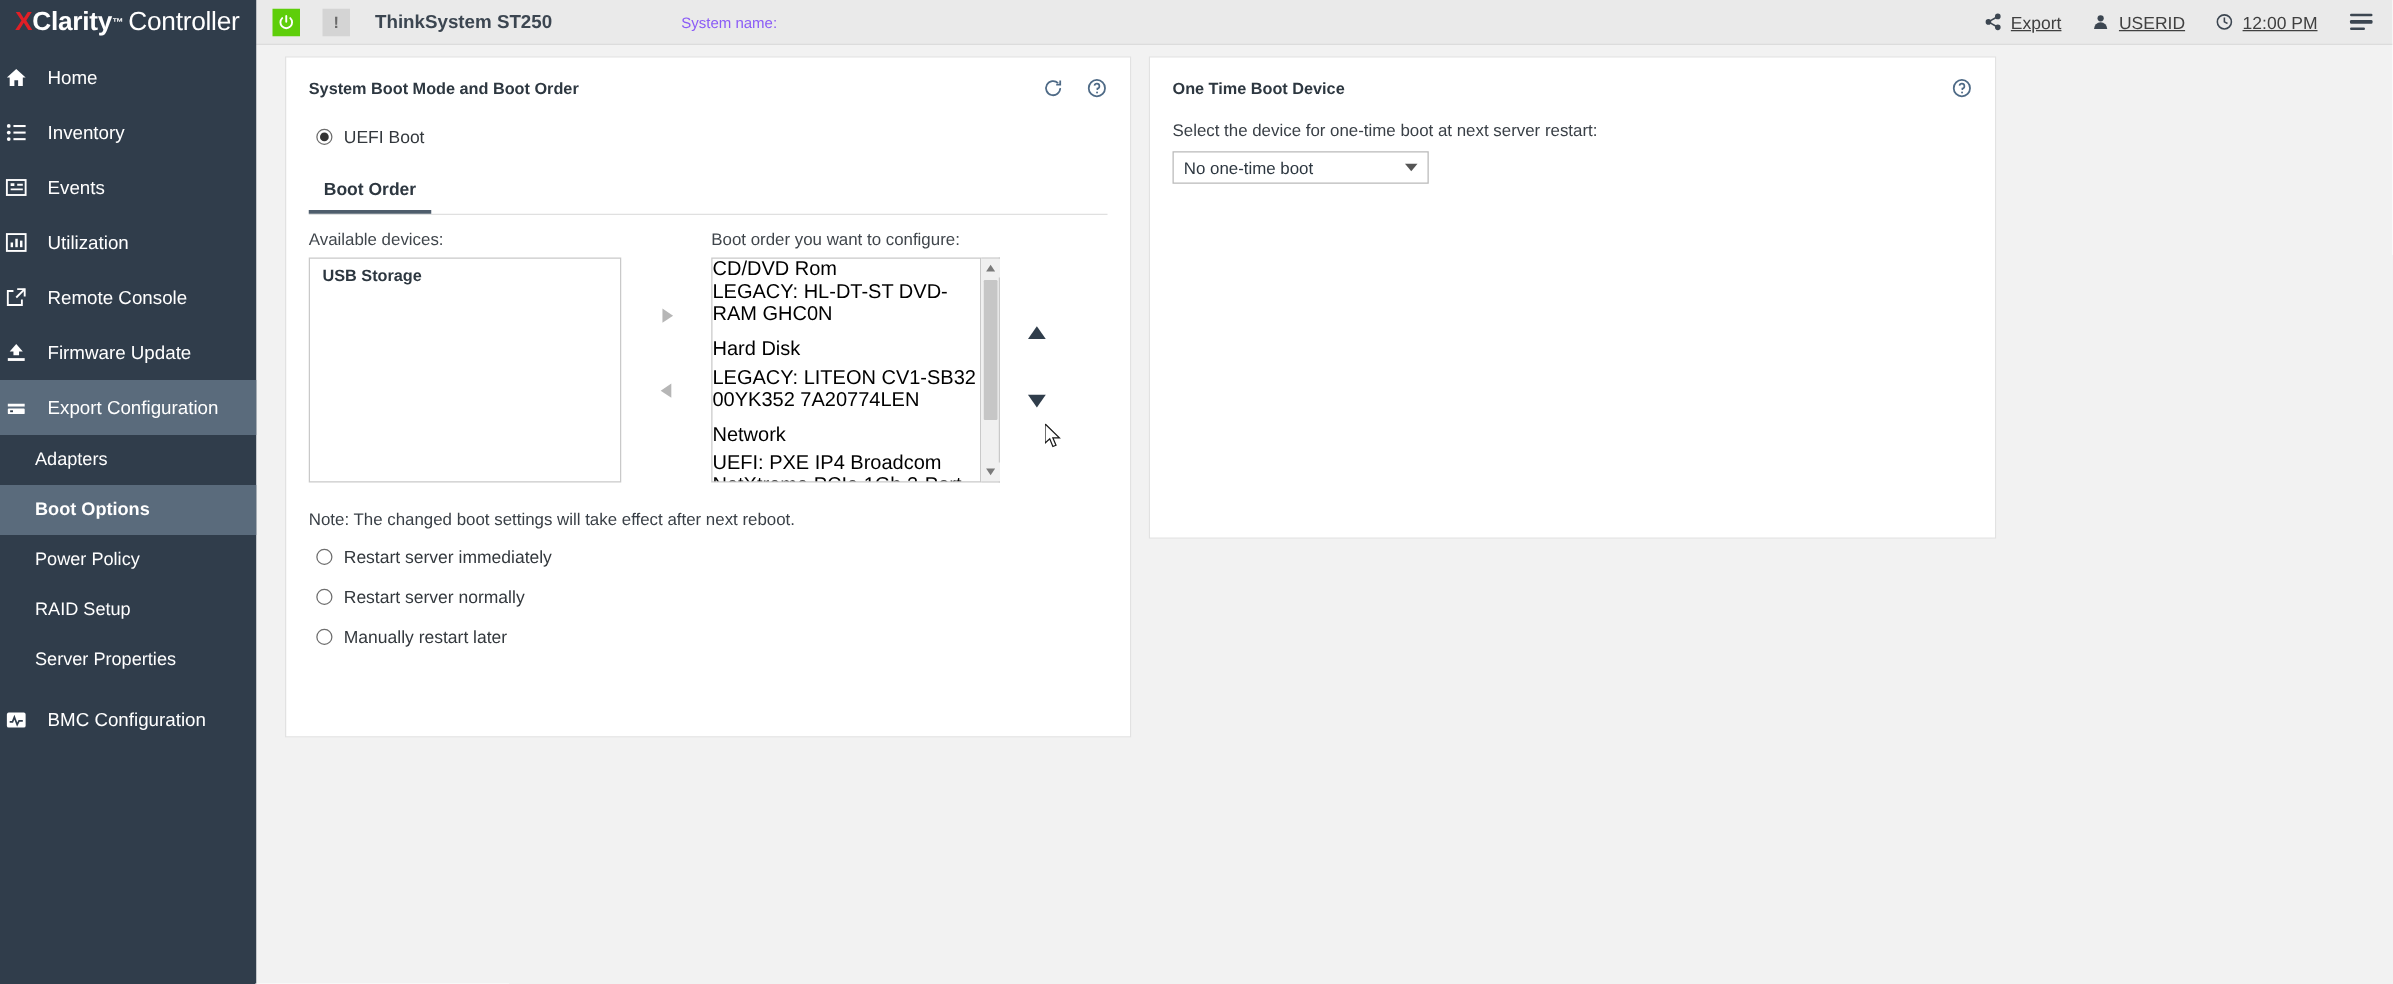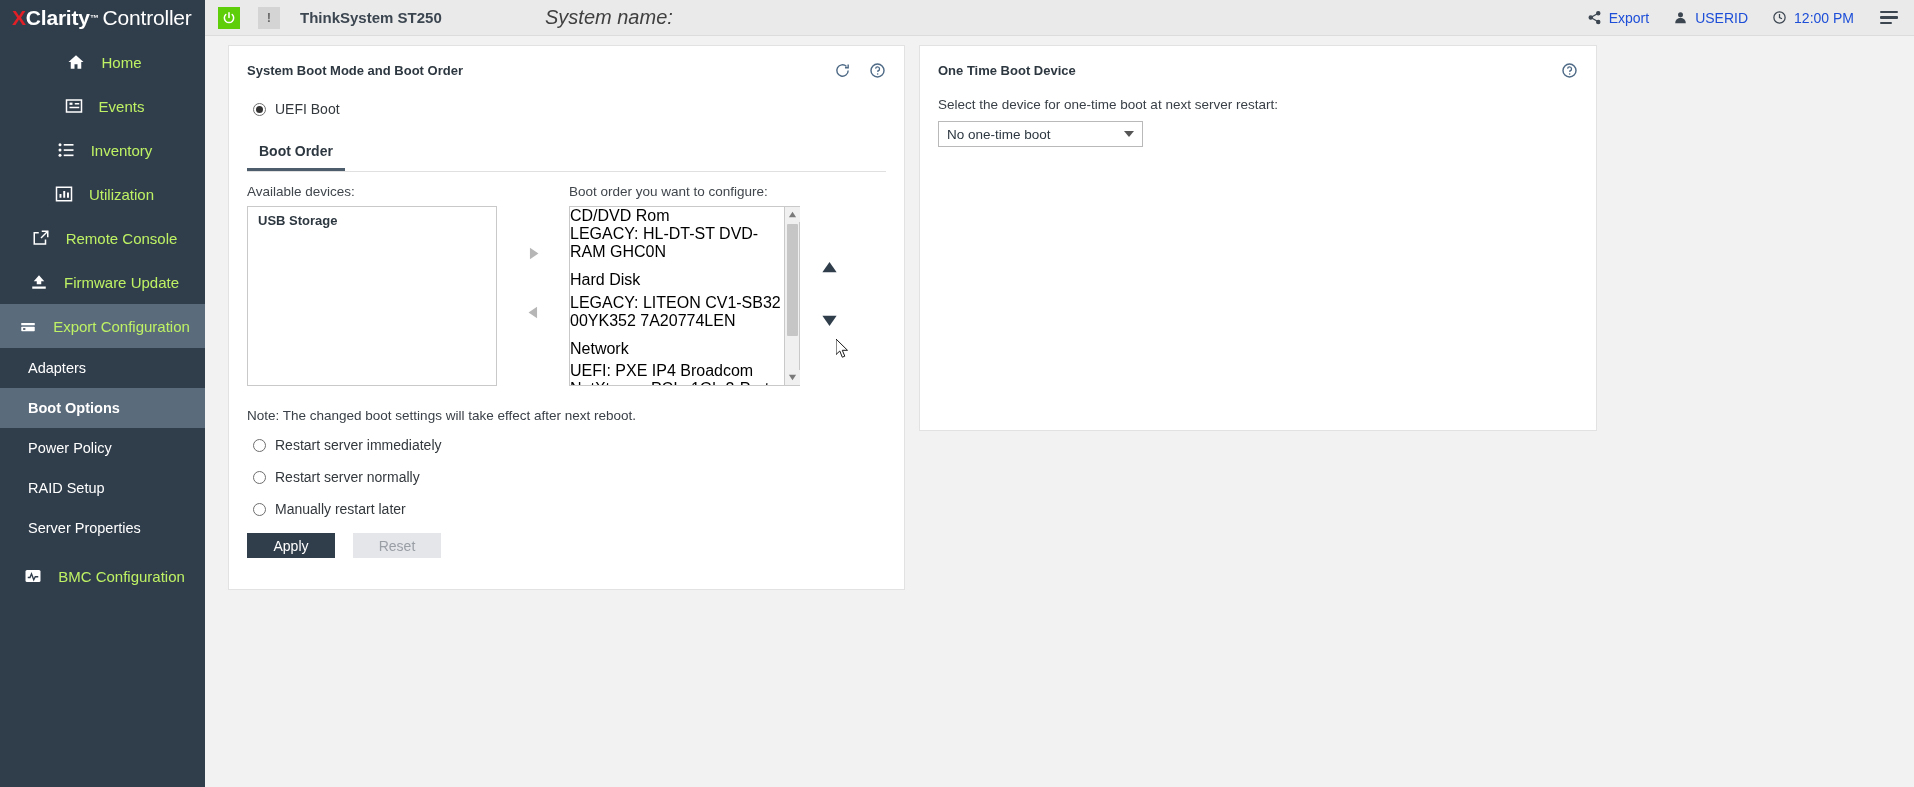--- a/index.html
+++ b/index.html
@@ -33,24 +33,23 @@
   .brand .clarity { color: #ffffff; font-weight: bold; }
   .brand .tm { font-size: 9px; vertical-align: top; color: #ffffff; }
   .brand .ctrl { color: #ffffff; font-weight: normal; margin-left: 4px; }
 
   .nav { margin-top: 4px; }
   .nav-item {
     height: 44px;
     display: flex; align-items: center;
     padding-left: 2px;
     font-size: 15px;
-    color: #bef264;
+    color: #ffffff;
     cursor: pointer;
     user-select: none;
-    justify-content: center;
   }
   .nav-item .ico {
     width: 22px; height: 22px; margin-right: 14px;
     display: inline-flex; align-items: center; justify-content: center;
     flex: 0 0 22px;
   }
   .nav-item .ico svg { display: block; }
   .nav-item.active { background: #5a6b7c; }
   .sub-item {
     height: 40px;
@@ -85,30 +84,30 @@
     display: flex; align-items: center; justify-content: center;
     color: #6a6a6a; font-weight: bold; font-size: 13px;
     cursor: pointer;
   }
   .sysmodel {
     margin-left: 20px;
     font-size: 15px; font-weight: bold; color: #3c4651;
   }
   .sysname {
     position: absolute; left: 340px;
-    font-size: 20px; color: #404040; font-style: italic;
+    font-size: 12px; color: #8b5cf6;
   }
   .top-right {
     margin-left: auto; display: flex; align-items: center;
     padding-right: 16px; gap: 0px;
   }
   .tr-item {
     display: flex; align-items: center;
-    font-size: 14px; color: #1d4ed8;
-    margin-left: 24px; cursor: pointer;
+    font-size: 14px; color: #404040;
+    margin-left: 24px; cursor: pointer; text-decoration: underline;
   }
   .tr-item .ico { margin-right: 7px; display: flex; }
   .hamburger { margin-left: 26px; cursor: pointer; display:flex; flex-direction:column; gap:3px;}
   .hamburger span { display:block; height:2.5px; background:#3c4651; border-radius:1px;}
   .hamburger span:nth-child(1){width:18px;}
   .hamburger span:nth-child(2){width:18px;}
   .hamburger span:nth-child(3){width:12px;}
 
   .content { position: relative; height: 751px; padding: 0; }
 
@@ -252,42 +251,42 @@
         <span class="ico">
           <svg width="18" height="18" viewBox="0 0 24 24" fill="#ffffff">
               <path d="M12 3 L22 12 h-3 v9 h-5 v-6 h-4 v6 H5 v-9 H2 Z"></path>
             </svg>
         </span>
         <span>Home</span>
       </div>
 
       <div class="nav-item">
         <span class="ico">
-          <svg width="18" height="18" viewBox="0 0 24 24" fill="none" stroke="#ffffff" stroke-width="2">
-              <rect x="2" y="4" width="20" height="16"></rect>
-              <line x1="6" y1="9" x2="10" y2="9" stroke-width="3"></line>
-              <line x1="13" y1="9" x2="19" y2="9"></line>
-              <line x1="6" y1="14" x2="19" y2="14"></line>
-            </svg>
-        </span>
-        <span>Events</span>
-      </div>
-
-      <div class="nav-item">
-        <span class="ico">
           <svg width="18" height="18" viewBox="0 0 24 24" fill="#ffffff">
               <circle cx="4" cy="5" r="2"></circle>
               <circle cx="4" cy="12" r="2"></circle>
               <circle cx="4" cy="19" r="2"></circle>
               <rect x="9" y="4" width="13" height="2.2"></rect>
               <rect x="9" y="11" width="13" height="2.2"></rect>
               <rect x="9" y="18" width="13" height="2.2"></rect>
             </svg>
         </span>
         <span>Inventory</span>
+      </div>
+
+      <div class="nav-item">
+        <span class="ico">
+          <svg width="18" height="18" viewBox="0 0 24 24" fill="none" stroke="#ffffff" stroke-width="2">
+              <rect x="2" y="4" width="20" height="16"></rect>
+              <line x1="6" y1="9" x2="10" y2="9" stroke-width="3"></line>
+              <line x1="13" y1="9" x2="19" y2="9"></line>
+              <line x1="6" y1="14" x2="19" y2="14"></line>
+            </svg>
+        </span>
+        <span>Events</span>
       </div>
 
       <div class="nav-item">
         <span class="ico">
           <svg width="18" height="18" viewBox="0 0 24 24" fill="none" stroke="#ffffff" stroke-width="2">
               <rect x="2" y="3" width="20" height="18"></rect>
               <rect x="6" y="12" width="2.6" height="5" fill="#ffffff" stroke="none"></rect>
               <rect x="11" y="8" width="2.6" height="9" fill="#ffffff" stroke="none"></rect>
               <rect x="16" y="10" width="2.6" height="7" fill="#ffffff" stroke="none"></rect>
             </svg>
@@ -520,24 +519,20 @@
           <div class="radio-row">
             <span class="radio"></span>
             <span class="radio-label">Restart server normally</span>
           </div>
           <div class="radio-row">
             <span class="radio"></span>
             <span class="radio-label">Manually restart later</span>
           </div>
         </div>
 
-        <div class="btn-row">
-          <button class="btn btn-primary">Apply</button>
-          <button class="btn btn-secondary">Reset</button>
-        </div>
       </div>
 
       <div class="card card-right">
         <div class="card-head">
           <div class="card-title">One Time Boot Device</div>
           <div class="head-icons">
             <span class="icon-btn">
               <svg width="17" height="17" viewBox="0 0 24 24" fill="none" stroke="#4e6a86" stroke-width="2">
                   <circle cx="12" cy="12" r="9.2"></circle>
                   <path d="M9.3 9.3 a2.8 2.8 0 1 1 3.3 3.2 v1.6" stroke-width="1.9"></path>

